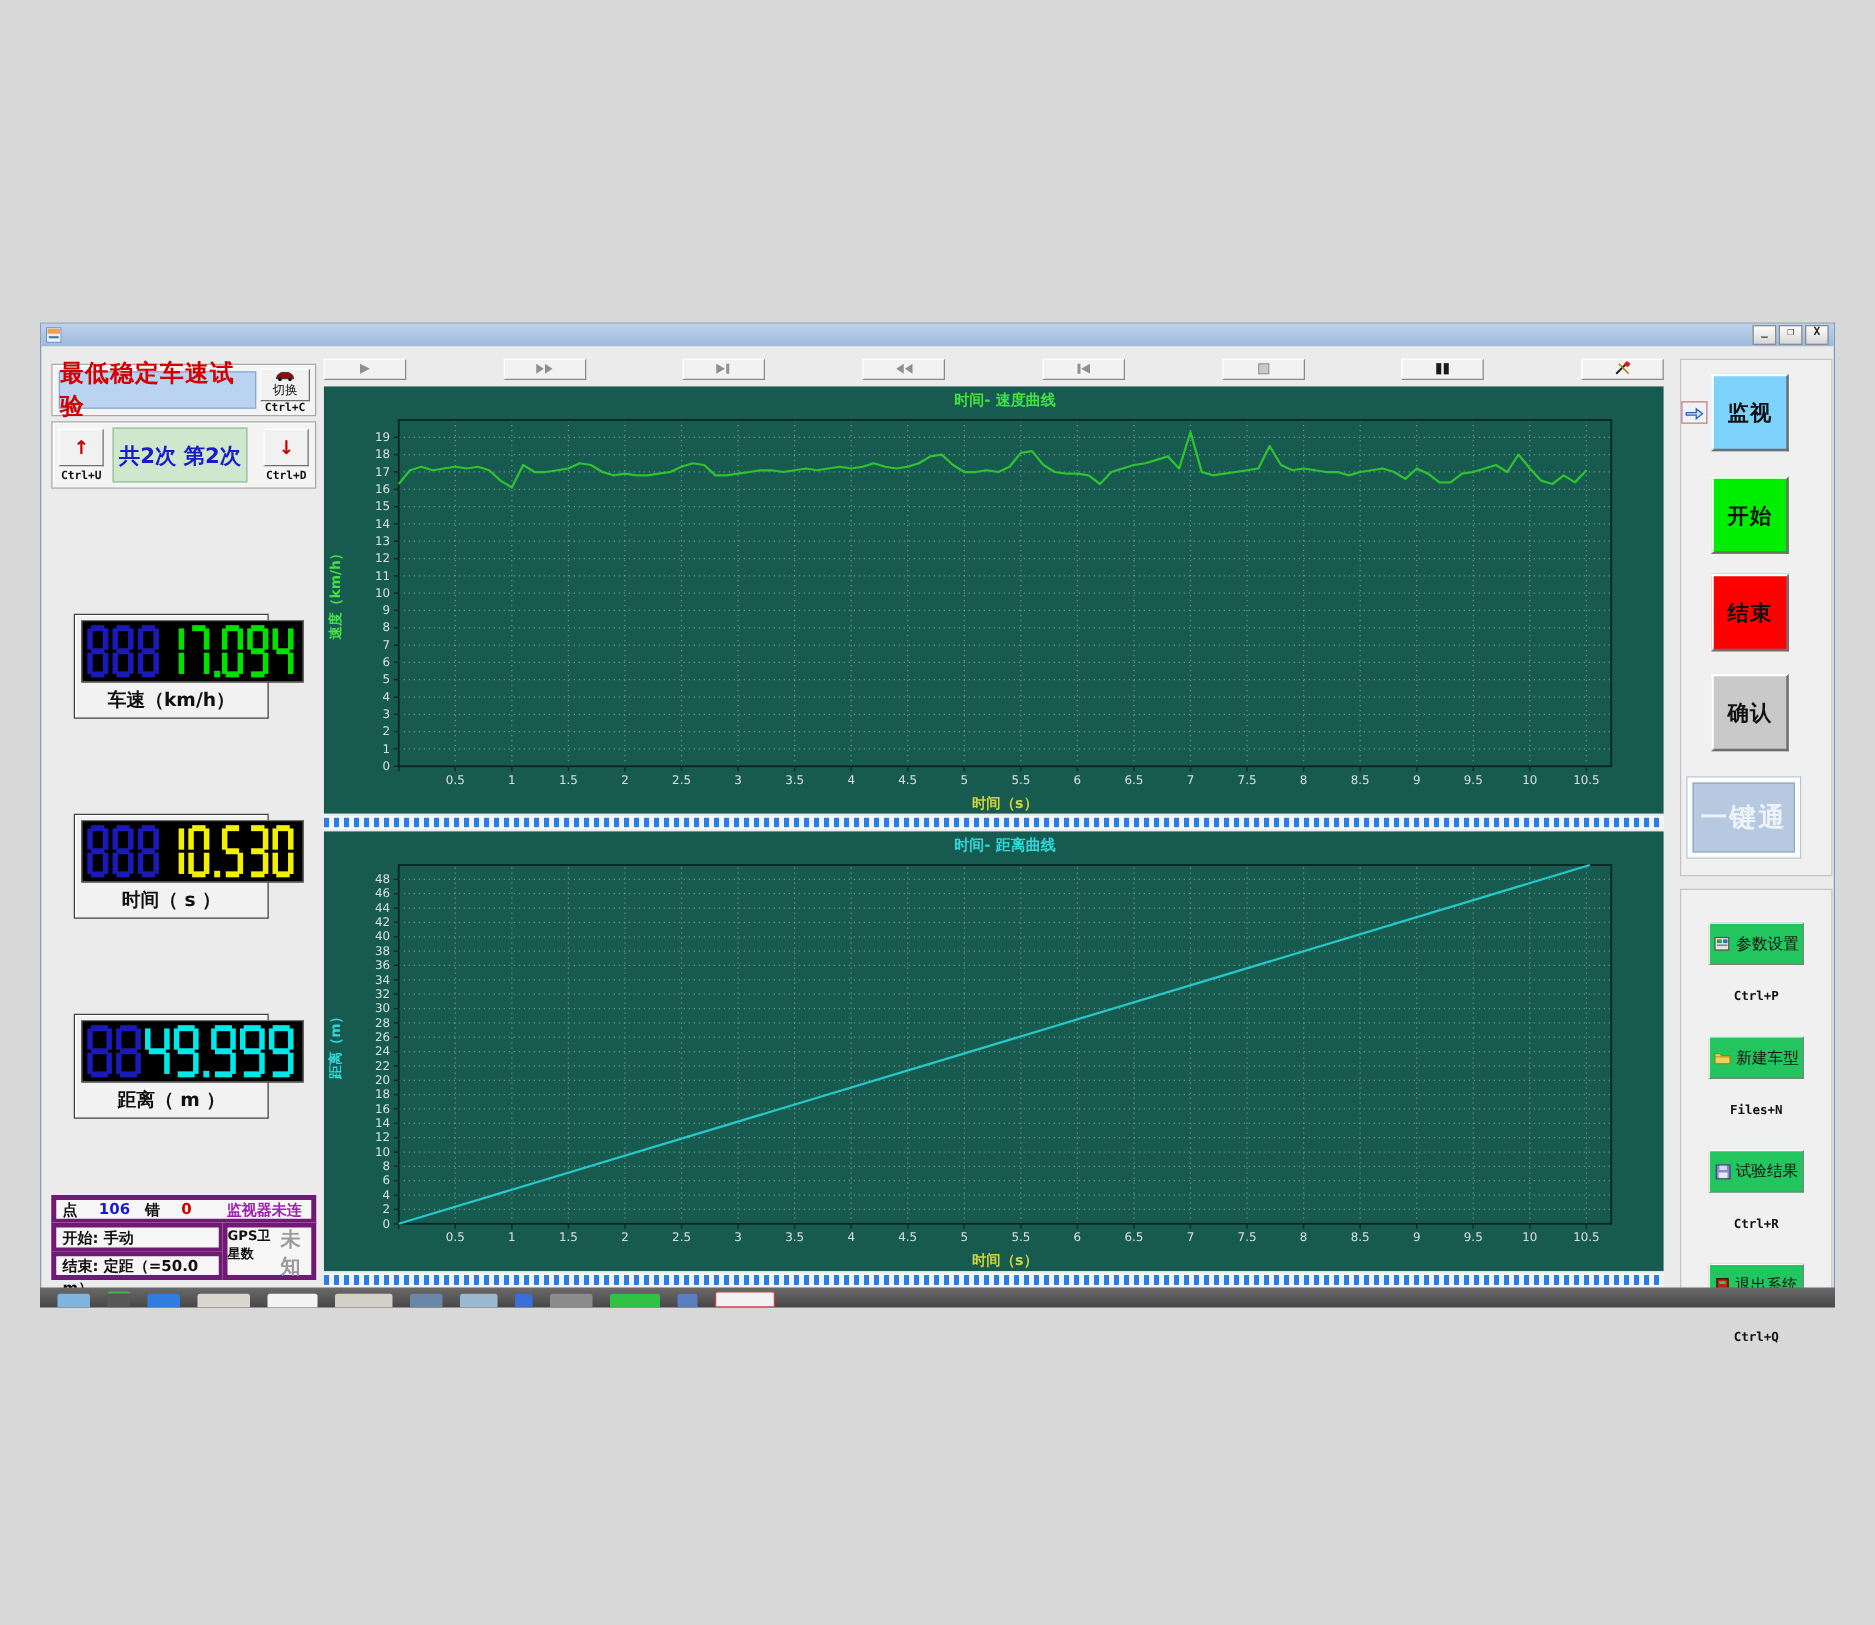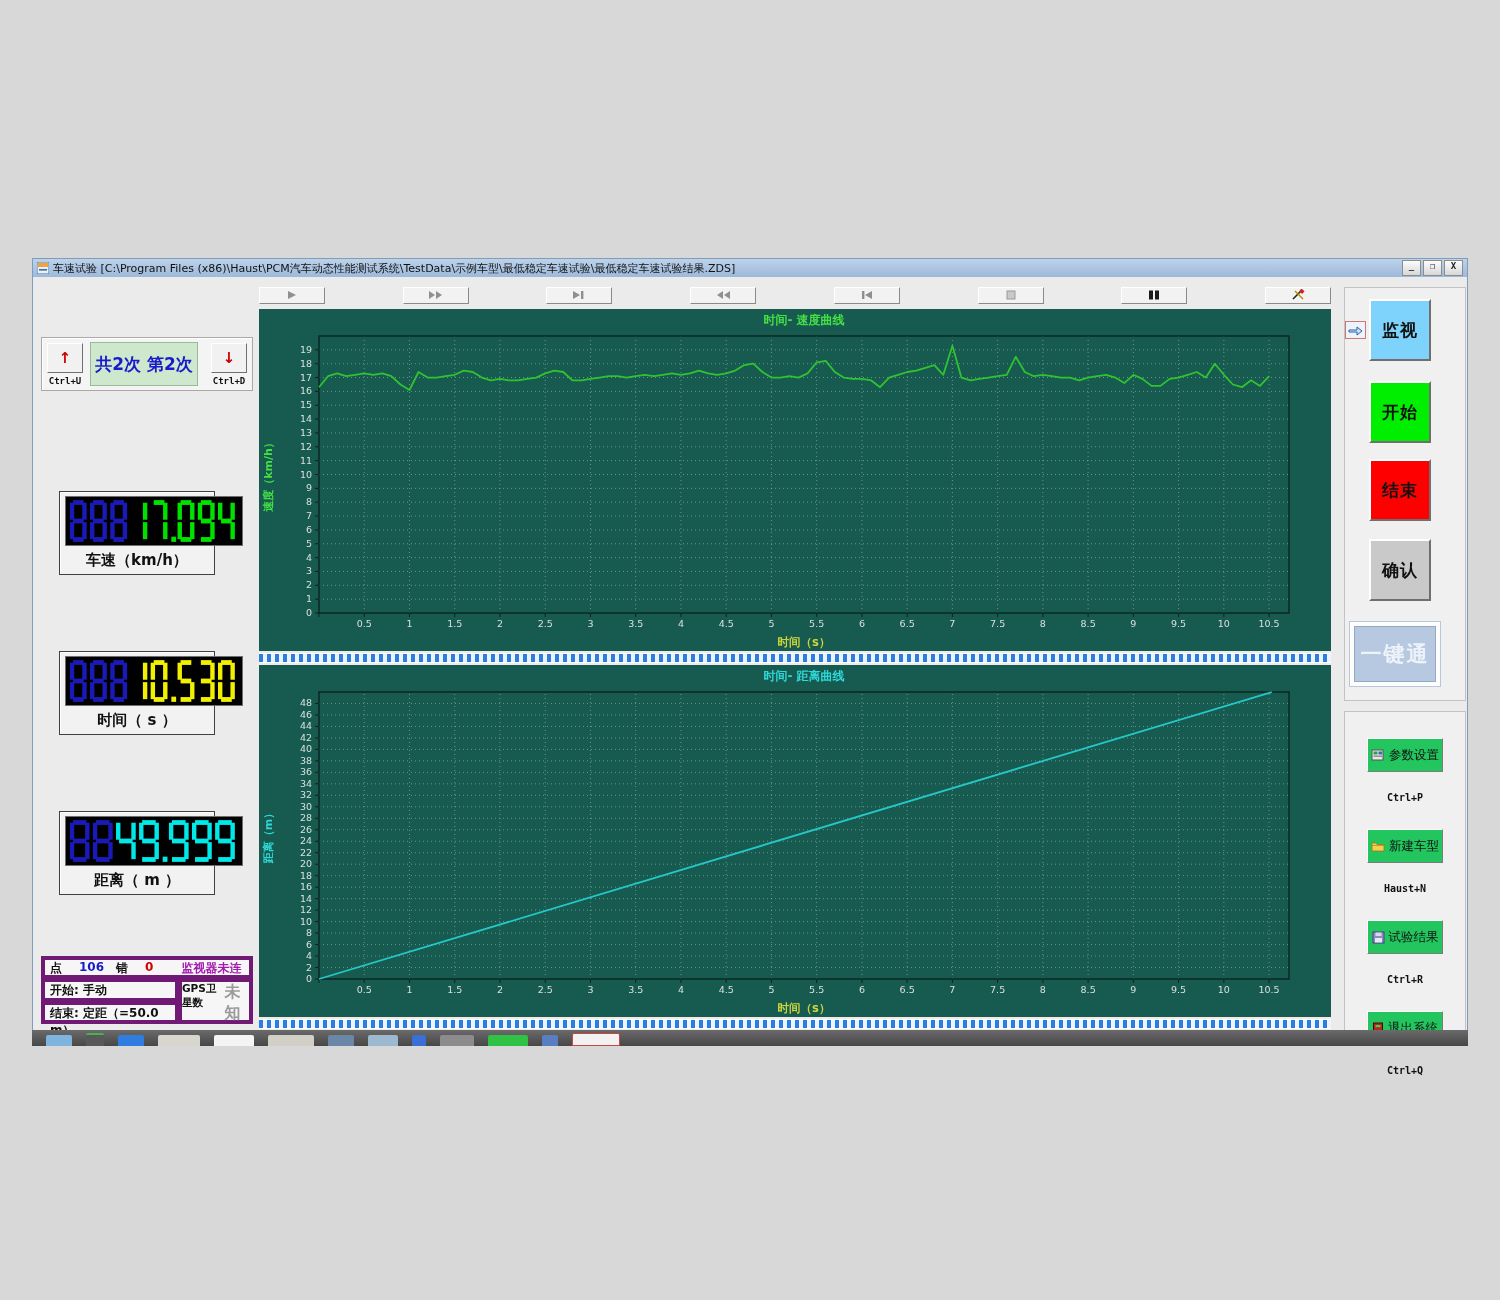--- a/index.html
+++ b/index.html
@@ -46,28 +46,39 @@
 <body>
 
 <div class="app-window">
 
   <div class="titlebar">
     <svg class="title-icon" viewBox="0 0 12 12">
       <rect x="0" y="0" width="12" height="12" fill="#e8f0fa" stroke="#3b6ea5"></rect>
       <rect x="1" y="1" width="10" height="4" fill="#f4a23c"></rect>
       <rect x="2" y="7" width="8" height="1.6" fill="#3b6ea5"></rect>
     </svg>
-    <span class="title-text">车速试验  [C:\Program Files (x86)\Haust\PCM汽车动态性能测试系统\TestData\示例车型\最低稳定车速试验\最低稳定车速试验结果.ZDS]</span>
     <span class="win-controls">
       <span class="win-btn">_</span>
       <span class="win-btn">❐</span>
       <span class="win-btn">X</span>
     </span>
   </div>
 
+  <div class="box3d" style="left:8px;top:32px;width:212px;height:42px;">
+    <div class="testname-field">最低稳定车速试验</div>
+    <div class="mini-btn" style="position:absolute;right:4px;top:3px;width:40px;height:26px;">
+      <svg width="16" height="8" viewBox="0 0 16 8">
+        <path d="M1 6 L2 3 L5 1 L11 1 L14 3 L15 6 Z" fill="#8a1010" stroke="#222" stroke-width="0.6"></path>
+        <circle cx="4" cy="6.5" r="1.4" fill="#111"></circle>
+          <circle cx="12" cy="6.5" r="1.4" fill="#111"></circle>
+      </svg>
+      <span style="font-size:10px;color:#111;">切换</span>
+    </div>
+    <div class="caption" style="position:absolute;right:2px;top:30px;width:44px;">Ctrl+C</div>
+  </div>
 
   <div class="box3d" style="left:8px;top:78px;width:212px;height:54px;">
     <div class="mini-btn" style="position:absolute;left:5px;top:5px;width:36px;height:30px;">
       <span class="arrow-red">↑</span>
     </div>
     <div class="caption" style="position:absolute;left:1px;top:38px;width:44px;">Ctrl+U</div>
     <div class="counter-field">共2次 第2次</div>
     <div class="mini-btn" style="position:absolute;right:5px;top:5px;width:36px;height:30px;">
       <span class="arrow-red">↓</span>
     </div>
@@ -596,21 +607,21 @@
       <div class="menu-caption">Ctrl+P</div>
     </div>
     <div class="menu-entry">
       <div class="menu-item-btn">
         <svg width="14" height="12" viewBox="0 0 14 12">
           <path d="M1 3 L5 3 L6 4.5 L13 4.5 L13 11 L1 11 Z" fill="#f2d055" stroke="#9a7a14" stroke-width="0.8"></path>
           <path d="M1 5.5 L13 5.5" stroke="#9a7a14" stroke-width="0.6"></path>
         </svg>
         <span>新建车型</span>
       </div>
-      <div class="menu-caption">Haust+N</div>
+      <div class="menu-caption">Files+N</div>
     </div>
     <div class="menu-entry">
       <div class="menu-item-btn">
         <svg width="13" height="13" viewBox="0 0 13 13">
           <rect x="1" y="1" width="11" height="11" fill="#8a8ac8" stroke="#44447a"></rect>
           <rect x="3.5" y="1.5" width="6" height="3.5" fill="#d8d8e8"></rect>
           <rect x="3" y="7" width="7" height="4.5" fill="#e8e8f2"></rect>
         </svg>
         <span>试验结果</span>
       </div>

